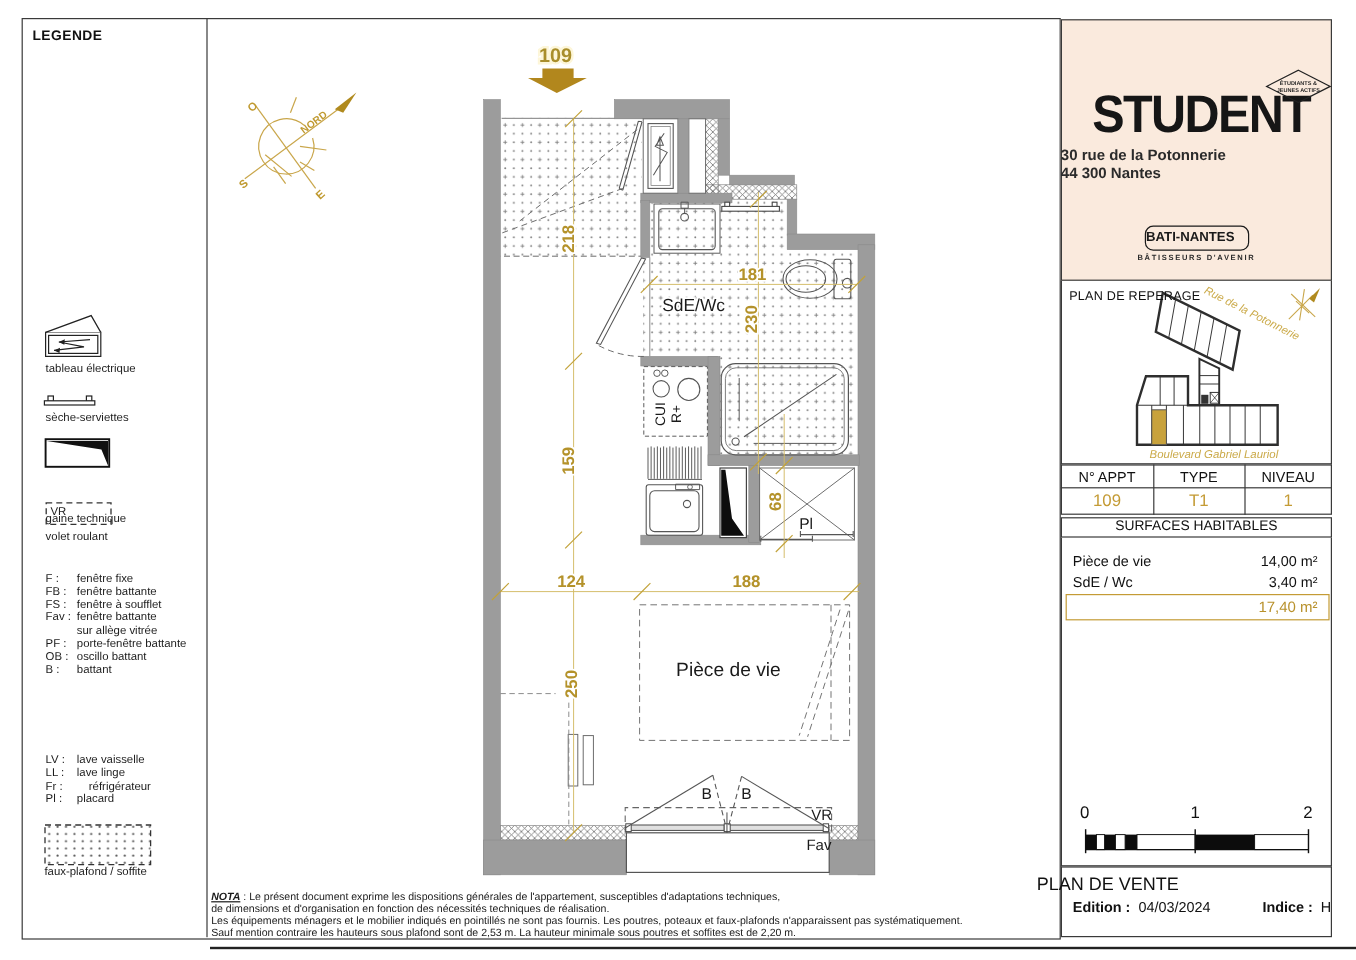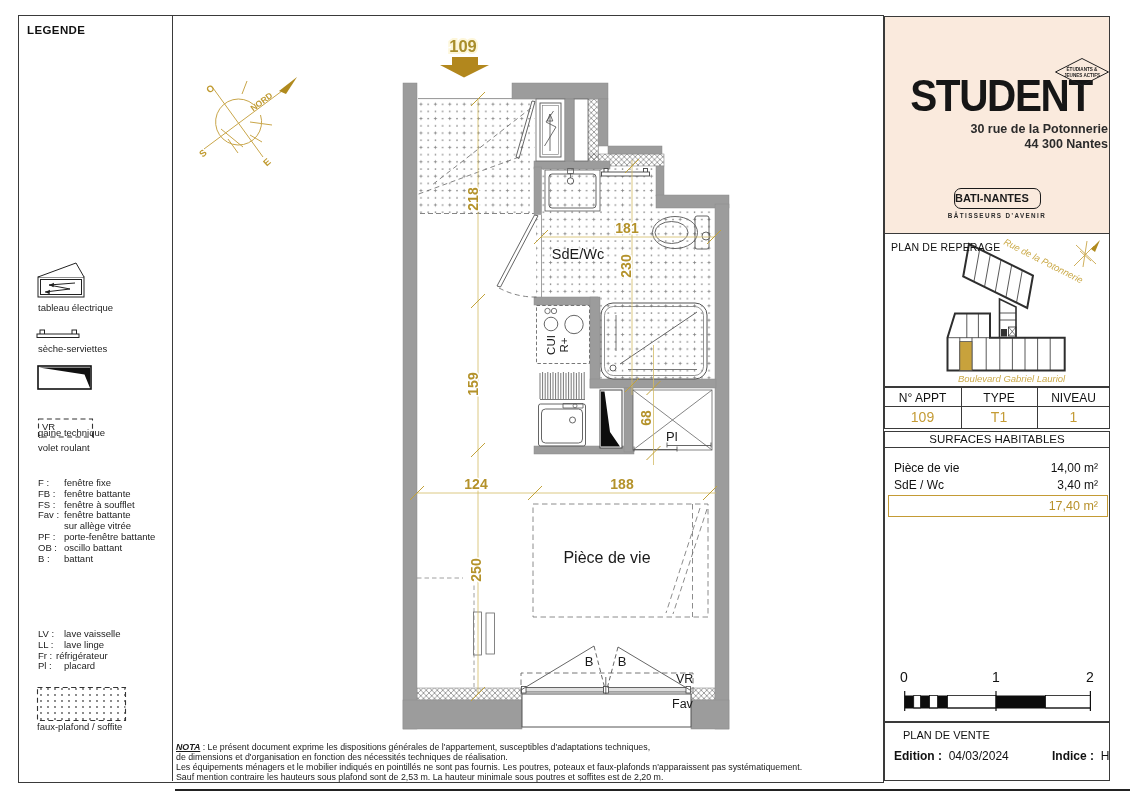--- a/index.html
+++ b/index.html
@@ -66,21 +66,21 @@
 <span style="display:inline-block;width:26px;">FS :</span>fenêtre à soufflet
 <span style="display:inline-block;width:26px;">Fav :</span>fenêtre battante
 <span style="display:inline-block;width:26px;"> </span>sur allège vitrée
 <span style="display:inline-block;width:26px;">PF :</span>porte-fenêtre battante
 <span style="display:inline-block;width:26px;">OB :</span>oscillo battant
 <span style="display:inline-block;width:26px;">B :</span>battant</div>
 
 
 <div class="abs lg" style="left:38px;top:629px;"><span style="display:inline-block;width:26px;">LV :</span>lave vaisselle
 <span style="display:inline-block;width:26px;">LL :</span>lave linge
-<span style="display:inline-block;width:18px;">Fr :</span>réfrigérateur
+<span style="display:inline-block;width:36px;">Fr :</span>réfrigérateur
 <span style="display:inline-block;width:26px;">Pl :</span>placard</div>
 
 <div class="abs" style="left:176px;top:741.5px;font-size:8.8px;color:#1a1a1a;line-height:10.1px;white-space:pre;"><span style="font-weight:bold;font-style:italic;text-decoration:underline;">NOTA</span> : Le présent document exprime les dispositions générales de l'appartement, susceptibles d'adaptations techniques,
 de dimensions et d'organisation en fonction des nécessités techniques de réalisation.
 Les équipements ménagers et le mobilier indiqués en pointillés ne sont pas fournis. Les poutres, poteaux et faux-plafonds n'apparaissent pas systématiquement.
 Sauf mention contraire les hauteurs sous plafond sont de 2,53 m. La hauteur minimale sous poutres et soffites est de 2,20 m.</div>
 
 <div class="abs" style="left:175px;top:789px;width:955px;height:2.2px;background:#222;"></div>
 
 <svg id="plan" class="abs" style="left:0;top:0;" width="1130" height="800" viewBox="0 0 1130 800">
@@ -418,21 +418,21 @@
 <div class="abs" style="left:884px;top:16px;width:226px;height:218px;background:#faeadd;border:1.4px solid #3a3a3a;box-sizing:border-box;"></div>
 
 <div class="abs" style="left:888px;top:71px;width:226px;text-align:center;font-size:44px;font-weight:bold;color:#161616;letter-spacing:-1.5px;transform:scale(0.92,1.0);font-family:'Liberation Sans',sans-serif;">STUDENT</div>
 
 <svg class="abs" style="left:1054px;top:57px;" width="56" height="30" viewBox="0 0 56 30">
   <polygon points="28,1.5 54.5,15 28,28.5 1.5,15" fill="none" stroke="#222" stroke-width="1"></polygon>
   <text x="28" y="13.5" font-size="4.6" text-anchor="middle" fill="#222" font-family="Liberation Sans,sans-serif" font-weight="bold">ÉTUDIANTS &amp;</text>
   <text x="28" y="19.5" font-size="4.6" text-anchor="middle" fill="#222" font-family="Liberation Sans,sans-serif" font-weight="bold">JEUNES ACTIFS</text>
 </svg>
 
-<div class="abs" style="left:884px;top:122px;width:224px;text-align:right;font-size:12.5px;font-weight:bold;color:#2b2b2b;line-height:15px;">30 rue de la Potonnerie<br>44 300 Nantes</div>
+<div class="abs" style="left:884px;top:122px;width:224px;text-align:left;font-size:12.5px;font-weight:bold;color:#2b2b2b;line-height:15px;">30 rue de la Potonnerie<br>44 300 Nantes</div>
 
 <div class="abs" style="left:954px;top:188px;width:87px;height:21px;border:1.5px solid #1a1a1a;border-radius:7px;box-sizing:border-box;font-size:11px;font-weight:bold;color:#1a1a1a;line-height:18px;white-space:nowrap;">BATI-NANTES</div>
 
 <div class="abs" style="left:884px;top:212px;width:226px;text-align:center;font-size:6.3px;font-weight:bold;color:#2b2b2b;letter-spacing:1.4px;">BÂTISSEURS D'AVENIR</div>
 
 <div class="abs" style="left:884px;top:234px;width:226px;height:153px;border:1.2px solid #3a3a3a;border-top:none;box-sizing:border-box;"></div>
 <div class="abs" style="left:891px;top:241px;font-size:10.5px;color:#111;letter-spacing:0.2px;">PLAN DE REPERAGE</div>
 
 <div class="abs" style="left:884px;top:387px;width:226px;height:42px;border:1.2px solid #3a3a3a;box-sizing:border-box;"></div>
 <div class="abs" style="left:884px;top:405.5px;width:226px;height:0;border-top:1.1px solid #3a3a3a;"></div>
@@ -451,17 +451,17 @@
 <div class="abs" style="left:884px;top:448px;width:226px;height:274px;border:1.2px solid #3a3a3a;border-top:none;box-sizing:border-box;"></div>
 <div class="abs" style="left:894px;top:461px;font-size:12px;color:#111;">Pièce de vie</div>
 <div class="abs" style="left:1010px;top:461px;width:88px;text-align:right;font-size:12px;color:#111;">14,00  m²</div>
 <div class="abs" style="left:894px;top:478px;font-size:12px;color:#111;">SdE  /  Wc</div>
 <div class="abs" style="left:1010px;top:478px;width:88px;text-align:right;font-size:12px;color:#111;">3,40  m²</div>
 
 <div class="abs" style="left:888px;top:495px;width:220px;height:22px;border:1.2px solid #c49b35;box-sizing:border-box;"></div>
 <div class="abs" style="left:1000px;top:499px;width:98px;text-align:right;font-size:12.5px;color:#b8912c;">17,40 m²</div>
 
 <div class="abs" style="left:884px;top:722px;width:226px;height:59px;border:1.4px solid #3a3a3a;box-sizing:border-box;"></div>
-<div class="abs" style="left:903px;top:729px;font-size:11px;color:#111;">PLAN DE VENTE</div>
+<div class="abs" style="left:864px;top:729px;font-size:15px;color:#111;">PLAN DE VENTE</div>
 <div class="abs" style="left:894px;top:749px;font-size:12px;color:#111;"><b>Edition :</b>&nbsp; 04/03/2024</div>
 <div class="abs" style="left:1052px;top:749px;font-size:12px;color:#111;"><b>Indice :</b>&nbsp; H</div>
 
 </div>
 
 </body></html>

